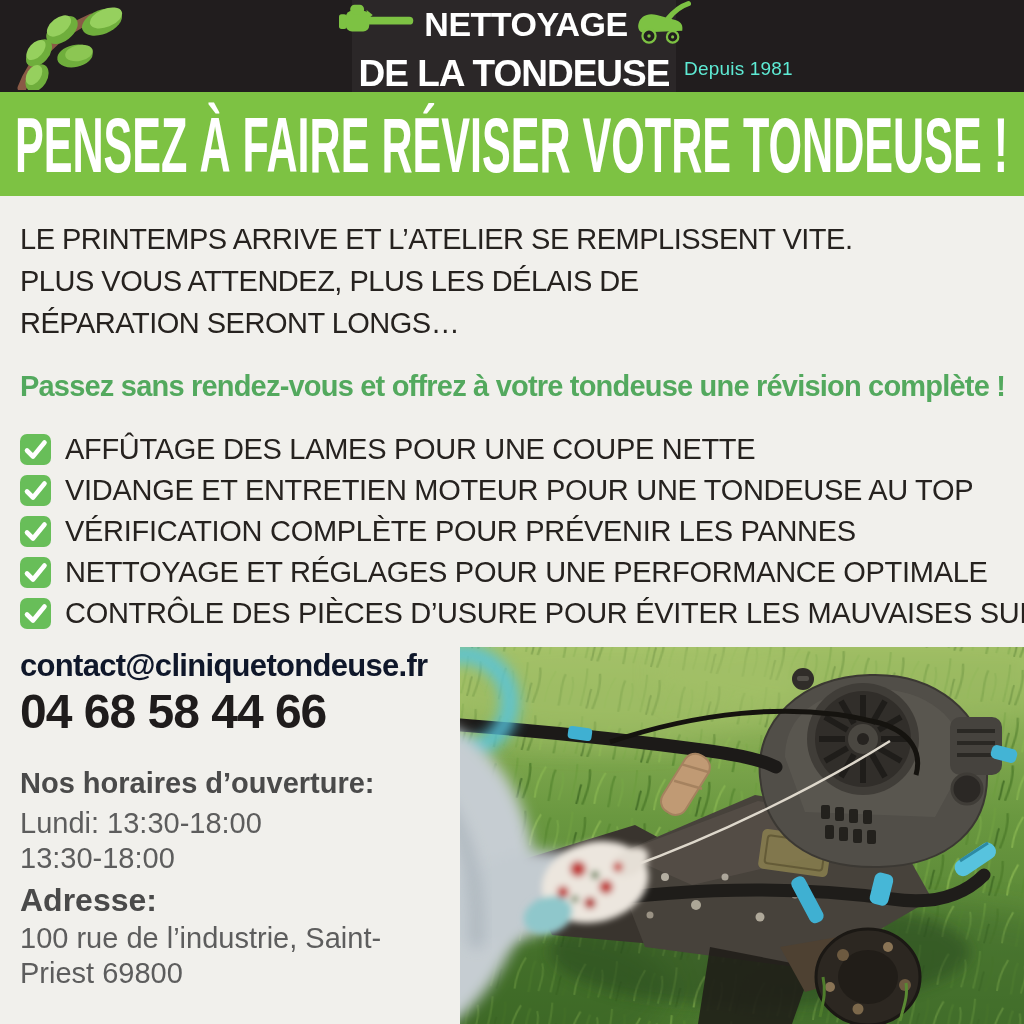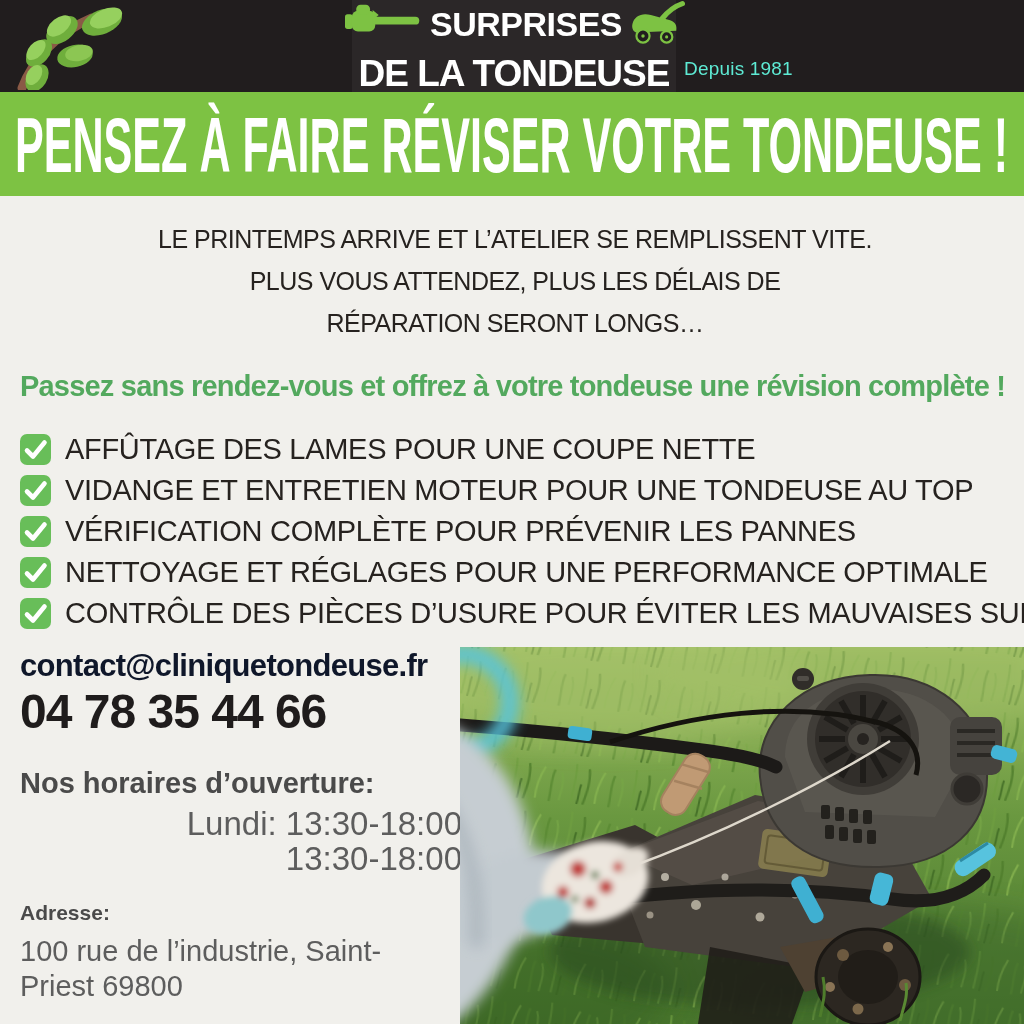--- a/index.html
+++ b/index.html
@@ -22,35 +22,35 @@
   .brand2{color:#fff;font-weight:700;font-size:37px;letter-spacing:-1px;line-height:1.05;white-space:nowrap;margin-top:6px;}
   .since{position:absolute;left:684px;top:58px;color:#5eead4;font-size:19px;letter-spacing:.2px;}
 
   
   .headline-banner{position:absolute;left:0;top:92px;width:1024px;height:104px;background:var(--banner-green);}
   .headline-svg{position:absolute;left:15px;top:0;width:994px;height:104px;}
   .headline-svg text{font-family:"Liberation Sans","DejaVu Sans",sans-serif;font-weight:700;fill:#ffffff;font-stretch:condensed;}
 
   
   .content{position:absolute;left:0;top:196px;width:1024px;padding:22px 14px 0 20px;}
-  .intro-line{font-size:25px;letter-spacing:-.5px;line-height:42px;color:var(--text-dark);white-space:nowrap;text-align:center;}
+  .intro-line{font-size:29px;letter-spacing:-.5px;line-height:42px;color:var(--text-dark);white-space:nowrap;}
   .slogan{margin-top:26px;font-size:29px;font-weight:700;letter-spacing:-.8px;color:var(--slogan-green);white-space:nowrap;}
   .checklist{margin-top:30px;}
   .check-row{display:flex;align-items:center;gap:14px;margin-bottom:8px;}
   .checkbox{width:31px;height:31px;border-radius:7px;background:var(--check-green);flex:0 0 auto;display:flex;align-items:center;justify-content:center;}
   .check-label{font-size:29px;letter-spacing:-.3px;color:var(--text-dark);white-space:nowrap;}
 
   
   .contact-block{position:absolute;left:20px;top:648px;width:442px;}
   .email{font-size:31px;font-weight:700;letter-spacing:-.7px;color:#0f172a;line-height:36px;}
   .phone{font-size:48px;font-weight:700;letter-spacing:-1px;color:#1f1c1c;line-height:52px;margin-top:2px;}
   .hours-heading{margin-top:28px;font-size:29px;font-weight:700;color:var(--label-gray);line-height:34px;}
-  .hours-line{font-size:33px;color:var(--text-gray);line-height:35px;text-align:right;}
+  .hours-line{font-size:29px;color:var(--text-gray);line-height:35px;}
   .hours-lines{margin-top:6px;}
-  .address-heading{margin-top:20px;font-size:21px;font-weight:700;color:var(--label-gray);line-height:34px;}
+  .address-heading{margin-top:7px;font-size:32px;font-weight:700;color:var(--label-gray);line-height:34px;}
   .address-lines{margin-top:4px;}
   .address-line{font-size:29px;color:var(--text-gray);line-height:35px;}
 
   
   .photo{position:absolute;left:460px;top:647px;width:564px;height:377px;overflow:hidden;}
   .photo svg{display:block;}
 
   .green-fill{fill:var(--logo-green,#7dc243);}
   .green-stroke{stroke:var(--logo-green,#7dc243);}
 </style>
@@ -84,21 +84,21 @@
           <svg width="80" height="38" viewBox="0 0 90 44">
             <g class="green-fill">
               <rect x="1" y="13" width="9" height="17" rx="3"></rect>
               <rect x="9" y="9" width="27" height="24" rx="7"></rect>
               <rect x="14" y="2" width="16" height="11" rx="5"></rect>
               <path d="M33 8 L40 14 L33 20 Z"></path>
               <rect x="33" y="16" width="54" height="9" rx="4.5"></rect>
             </g>
           </svg>
         </span>
-        <span class="brand1">SURPRISES</span>
+        <span class="brand1">NETTOYAGE</span>
         <span>
           <svg width="56" height="46" viewBox="0 0 64 52">
             <path d="M38 22 C46 12 52 8 61 5" fill="none" class="green-stroke" stroke-width="6" stroke-linecap="round"></path>
             <path d="M4 28 C6 19 15 15 25 18 L47 24 C53 26 55 30 54 36 L8 38 C4 36 3 32 4 28 Z" class="green-fill"></path>
             <circle cx="16" cy="42" r="7.5" fill="#221e1f" stroke="#7dc243" stroke-width="2.5"></circle>
             <circle cx="16" cy="42" r="2" class="green-fill"></circle>
             <circle cx="43" cy="43" r="6.5" fill="#221e1f" stroke="#7dc243" stroke-width="2.5"></circle>
             <circle cx="43" cy="43" r="1.8" class="green-fill"></circle>
           </svg>
         </span>
@@ -163,21 +163,21 @@
               <polyline points="7,16.5 13,22.5 24.5,8.5" fill="none" stroke="#fff" stroke-width="4.6" stroke-linecap="round" stroke-linejoin="round"></polyline>
             </svg>
         </span>
         <span class="check-label">CONTRÔLE DES PIÈCES D’USURE POUR ÉVITER LES MAUVAISES SURPRISES</span>
       </div>
     </div>
   </div>
 
   <div class="contact-block">
     <div class="email">contact@cliniquetondeuse.fr</div>
-    <div class="phone">04 78 35 44 66</div>
+    <div class="phone">04 68 58 44 66</div>
     <div class="hours-heading">Nos horaires d’ouverture:</div>
     <div class="hours-lines">
       <div class="hours-line">Lundi: 13:30-18:00</div>
       <div class="hours-line">13:30-18:00</div>
     </div>
     <div class="address-heading">Adresse:</div>
     <div class="address-lines">
       <div class="address-line">100 rue de l’industrie, Saint-</div>
       <div class="address-line">Priest 69800</div>
     </div>

